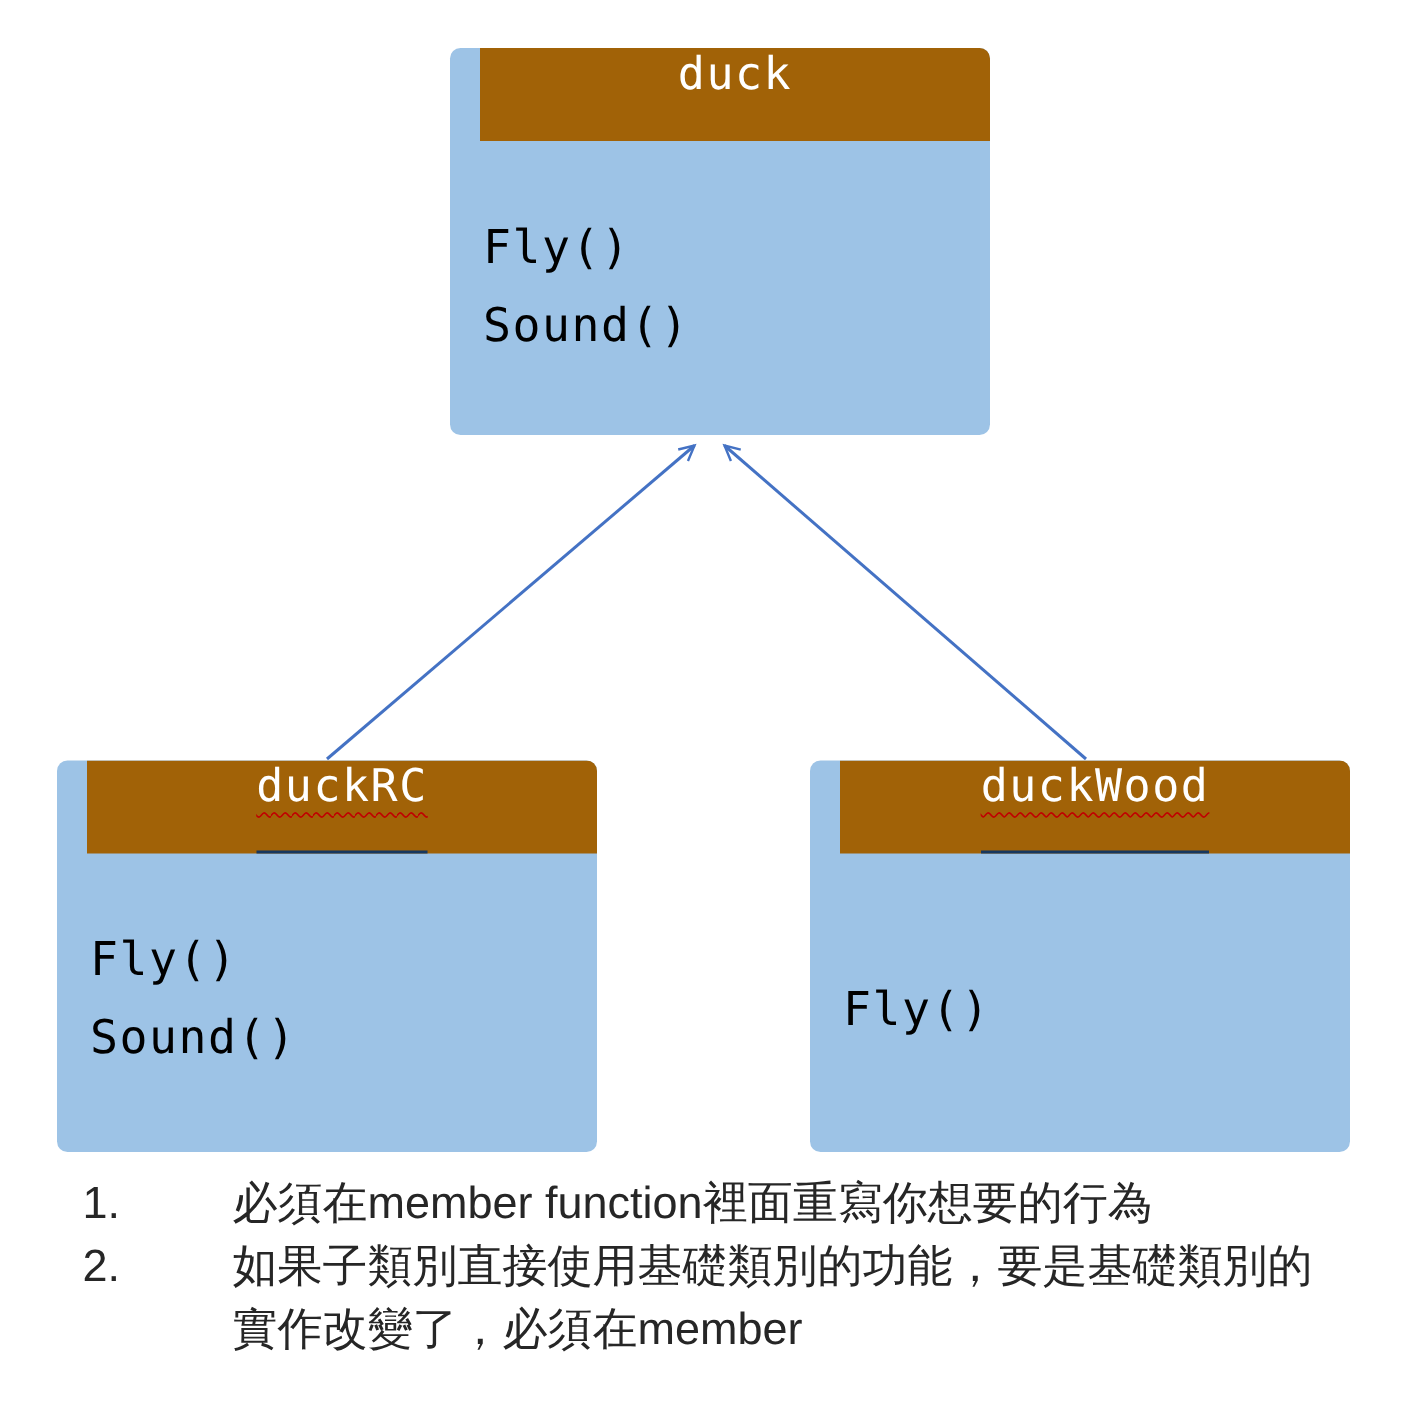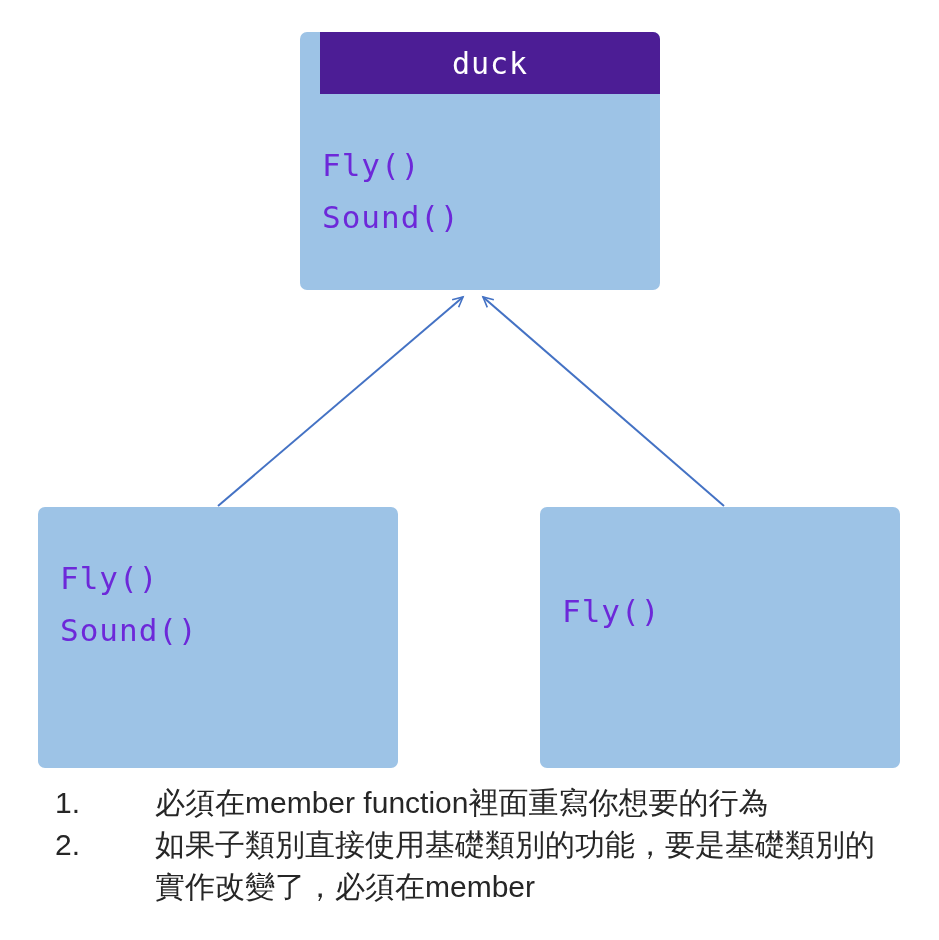--- a/index.html
+++ b/index.html
@@ -17,24 +17,23 @@
   }
 
   
   .class-box {
     position: absolute;
     border-radius: 7px;
     overflow: hidden;
     background: #9DC3E6;
   }
   .class-header {
-    background: #4c1d95;
+    background: #a16207;
     height: 62px;
     display: flex;
-    align-items: center;
     justify-content: center;
     margin-left: 20px;
   }
   .class-title {
     font-family: "DejaVu Sans Mono", "Liberation Mono", monospace;
     font-size: 30px;
     color: #ffffff;
     letter-spacing: 1px;
   }
   .class-title.underlined {
@@ -46,21 +45,21 @@
     text-underline-offset: 7px;
     padding-bottom: 1px;
   }
   .class-body {
     padding: 45px 0 0 22px;
   }
   .member {
     font-family: "DejaVu Sans Mono", "Liberation Mono", monospace;
     font-size: 31px;
     line-height: 52px;
-    color: #6d28d9;
+    color: #000000;
     letter-spacing: 1px;
   }
 
   #box-duck     { left: 300px; top: 32px;  width: 360px; height: 258px; }
   #box-duckrc   { left: 38px;  top: 507px; width: 360px; height: 261px; }
   #box-duckwood { left: 540px; top: 507px; width: 360px; height: 261px; }
   #box-duckwood .class-body { padding-top: 78px; }
 
   
   .arrows-layer {
@@ -116,27 +115,33 @@
     <div class="class-header">
       <span class="class-title">duck</span>
     </div>
     <div class="class-body">
       <div class="member">Fly()</div>
       <div class="member">Sound()</div>
     </div>
   </div>
 
   <div class="class-box" id="box-duckrc">
+    <div class="class-header">
+      <span class="class-title underlined">duckRC</span>
+    </div>
     <div class="class-body">
       <div class="member">Fly()</div>
       <div class="member">Sound()</div>
     </div>
   </div>
 
   <div class="class-box" id="box-duckwood">
+    <div class="class-header">
+      <span class="class-title underlined">duckWood</span>
+    </div>
     <div class="class-body">
       <div class="member">Fly()</div>
     </div>
   </div>
 
   <div class="notes">
     <div class="note-row">
       <span class="note-number">1.</span>
       <span class="note-text">必須在member function裡面重寫你想要的行為</span>
     </div>

